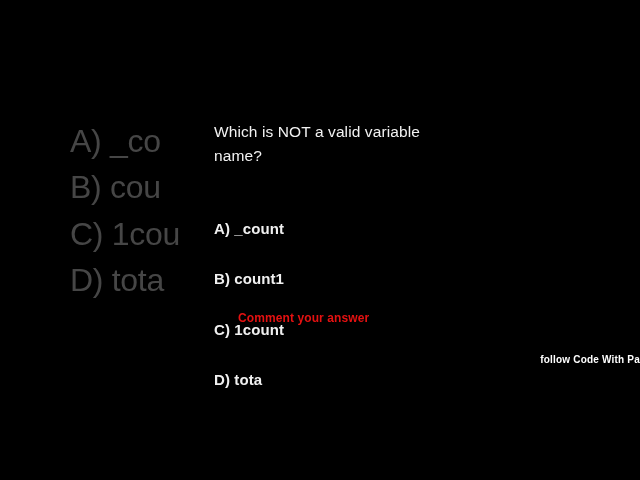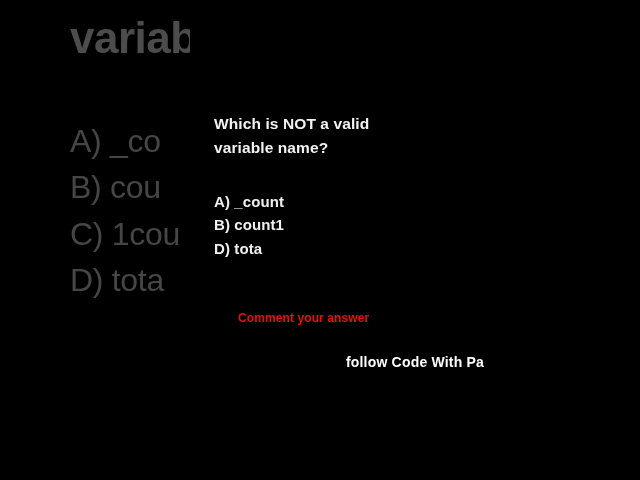--- a/index.html
+++ b/index.html
@@ -79,92 +79,92 @@
     left: 190px;
     top: 0;
     width: 450px;
     height: 480px;
     z-index: 3;
   }
 
   .question {
     position: absolute;
     left: 24px;
-    top: 112px;
+    top: 120px;
     width: 210px;
     font-size: 15.5px;
-    font-weight: 700;
+    font-weight: 400;
     color: #f2f2f2;
     line-height: 1.55;
     letter-spacing: 0.1px;
   }
 
   .options {
     position: absolute;
     left: 24px;
     top: 190px;
     font-size: 15px;
     font-weight: 600;
     color: #f0f0f0;
     line-height: 1.55;
     letter-spacing: 0.1px;
   }
 
-  .options .opt { display: block; white-space: nowrap; }
+  .options .opt { display: block; white-space: nowrap; margin-top: 27px; }
 
   .cta {
     position: absolute;
     left: 48px;
     top: 311px;
     font-size: 12px;
     font-weight: 700;
     color: #e51111;
     letter-spacing: 0.1px;
     white-space: nowrap;
   }
 
   .follow {
     position: absolute;
     left: 0;
     right: 0;
     top: 354px;
-    text-align: center;
-    font-size: 14px;
+    text-align: right;
+    font-size: 10px;
     font-weight: 700;
     color: #ffffff;
     letter-spacing: 0.2px;
     white-space: nowrap;
   }
 </style>
 </head>
 <body>
 
 <div id="screen">
 
   <div class="bg-layer">
-    <div class="bg-heading">variab</div>
 
     <div class="bg-options">
       <span class="bg-opt">A) _co</span>
       <span class="bg-opt">B) cou</span>
       <span class="bg-opt">C) 1cou</span>
       <span class="bg-opt">D) tota</span>
     </div>
 
   </div>
 
   <div class="bg-clip-right"></div>
 
   <div class="fg-panel">
 
     <div class="question">Which is NOT a valid variable name?</div>
 
     <div class="options">
       <span class="opt">A) _count</span>
       <span class="opt">B) count1</span>
+      <span class="opt">C) 1count</span>
       <span class="opt">D) tota</span>
     </div>
 
     <div class="cta">Comment your answer</div>
 
     <div class="follow">follow Code With Pa</div>
 
   </div>
 
 </div>

